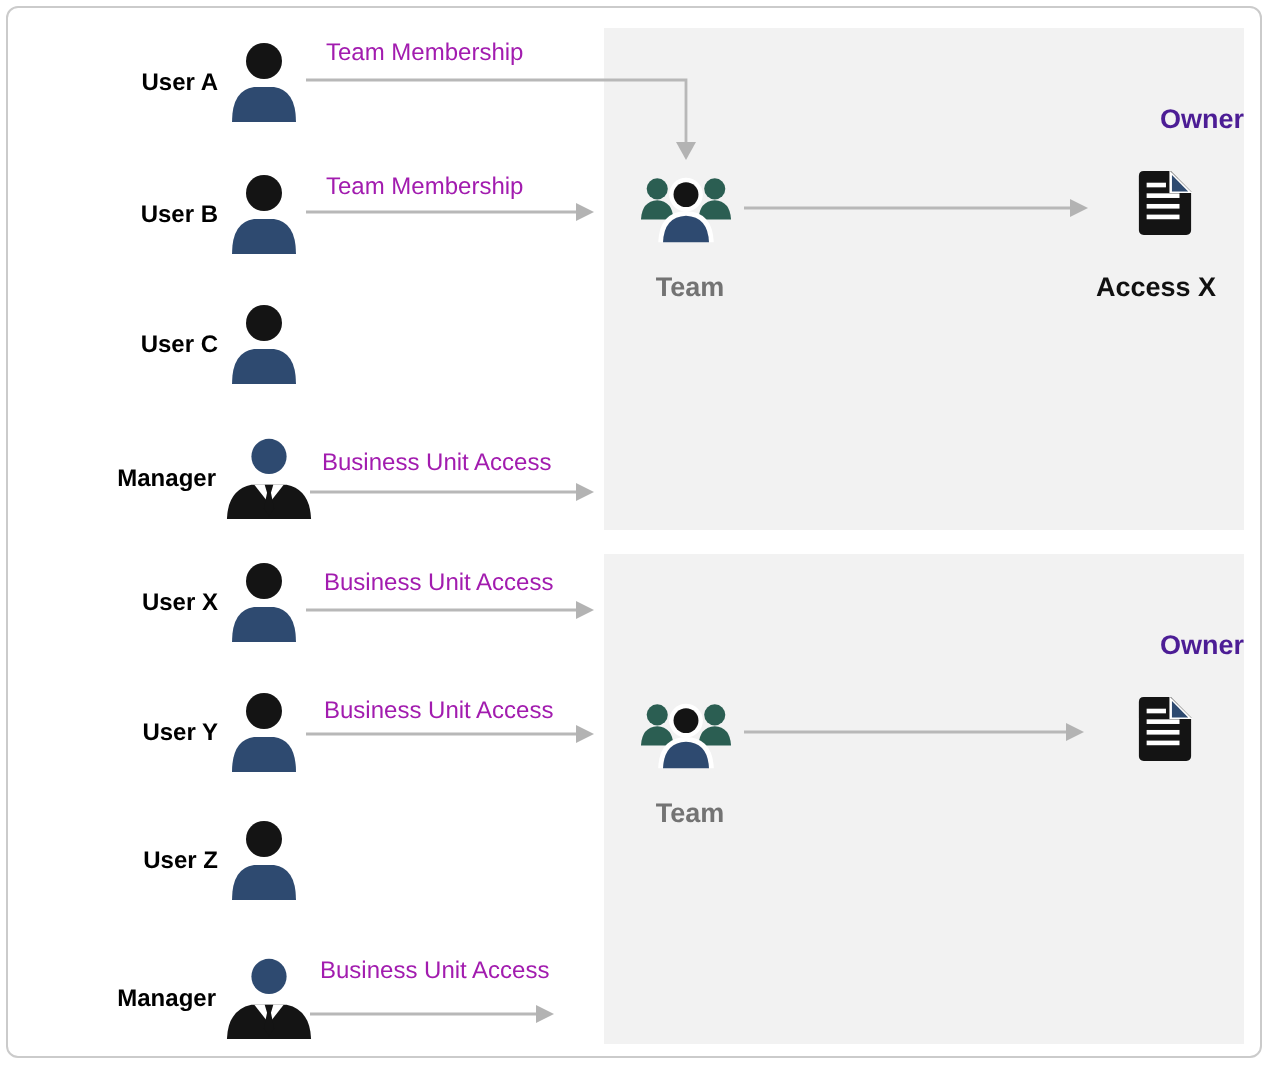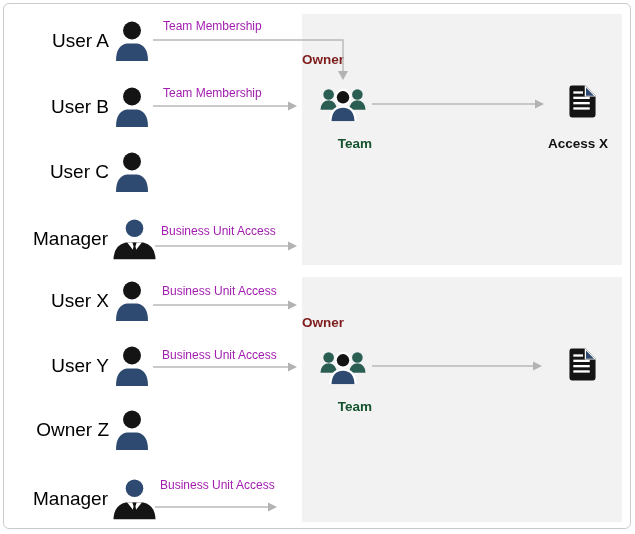--- a/index.html
+++ b/index.html
@@ -6,32 +6,32 @@
   .canvas {
     position:relative; width:635px; height:534px; background:#ffffff;
     font-family:"Liberation Sans", sans-serif; overflow:hidden;
   }
   .frame {
     position:absolute; left:3px; top:3px; width:626px; height:524px;
     border:1px solid #cbcbcb; border-radius:6px;
   }
   .group-box { position:absolute; left:302px; width:320px; background:#f2f2f2; }
   .owner-label {
-    position:absolute; top:38px; left:0; width:100%; text-align:left;
-    font-weight:bold; font-size:13.5px; color:#7f1d1d;
+    position:absolute; top:38px; left:0; width:100%; text-align:right;
+    font-weight:bold; font-size:13.5px; color:#4c1d95;
   }
   .team-icon   { position:absolute; left:18px;  top:72px; width:46px; height:36px; }
-  .team-label  { position:absolute; left:13px;   top:122px; width:80px;  text-align:center; font-weight:bold; font-size:13.5px; color:#14532d; }
+  .team-label  { position:absolute; left:3px;   top:122px; width:80px;  text-align:center; font-weight:bold; font-size:13.5px; color:#737373; }
   .record-icon { position:absolute; left:266px; top:71px; width:29px; height:33px; }
   .record-label{ position:absolute; left:226px; top:122px; width:100px; text-align:center; font-weight:bold; font-size:13.5px; color:#111; }
   .row {
     position:absolute; left:20px; display:flex; align-items:center;
     justify-content:flex-end;
   }
-  .uname { font-weight:normal; font-size:19px; color:#000; margin-right:4px; white-space:nowrap; }
+  .uname { font-weight:bold; font-size:12px; color:#000; margin-right:4px; white-space:nowrap; }
   .picon { flex:0 0 auto; display:block; }
   .conn-label { position:absolute; font-size:12px; color:#a21caf; white-space:nowrap; }
   .overlay { position:absolute; left:0; top:0; width:635px; height:534px; pointer-events:none; }
   .defs-holder { position:absolute; width:0; height:0; overflow:hidden; }
 </style>
 </head>
 <body>
 
 <div class="canvas">
 
@@ -124,21 +124,21 @@
         <use href="#sym-user"></use>
       </svg>
   </div>
   <div class="row" style="top:281px;width:131px;height:40px">
     <div class="uname">User X</div>
     <svg class="picon" width="38" height="40" viewBox="0 0 36 40">
         <use href="#sym-user"></use>
       </svg>
   </div>
   <div class="row" style="top:410px;width:131px;height:40px">
-    <div class="uname">Owner Z</div>
+    <div class="uname">User Z</div>
     <svg class="picon" width="38" height="40" viewBox="0 0 36 40">
         <use href="#sym-user"></use>
       </svg>
   </div>
   <div class="row" style="top:478px;width:137px;height:42px">
     <div class="uname">Manager</div>
     <svg class="picon" width="45" height="42" viewBox="0 0 46 42">
         <use href="#sym-manager"></use>
       </svg>
   </div>

